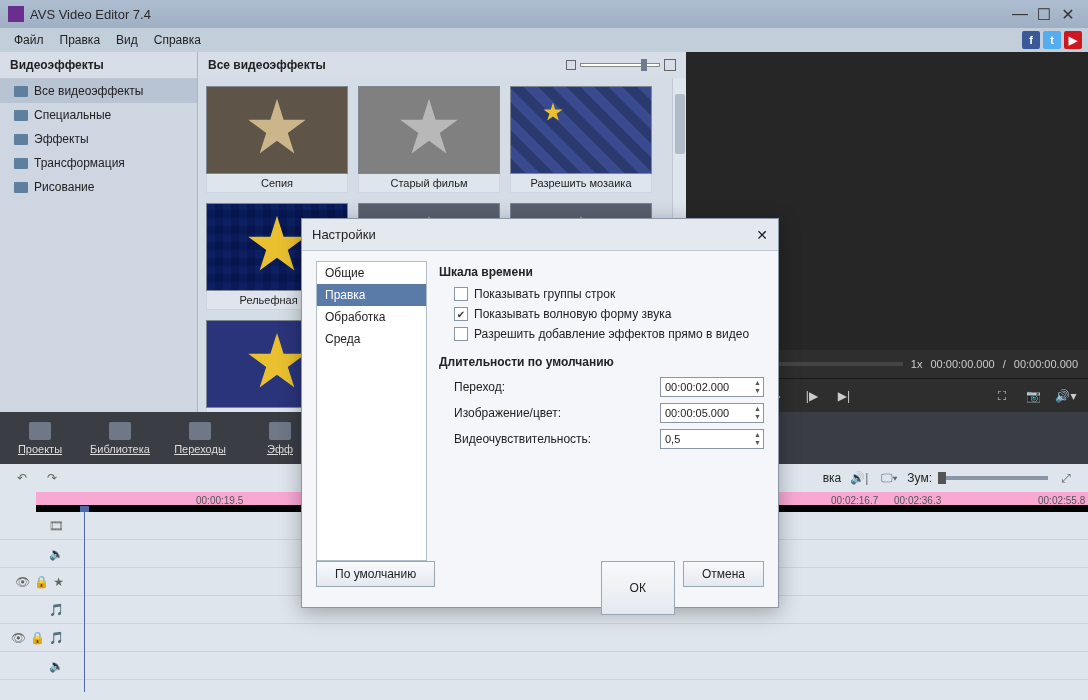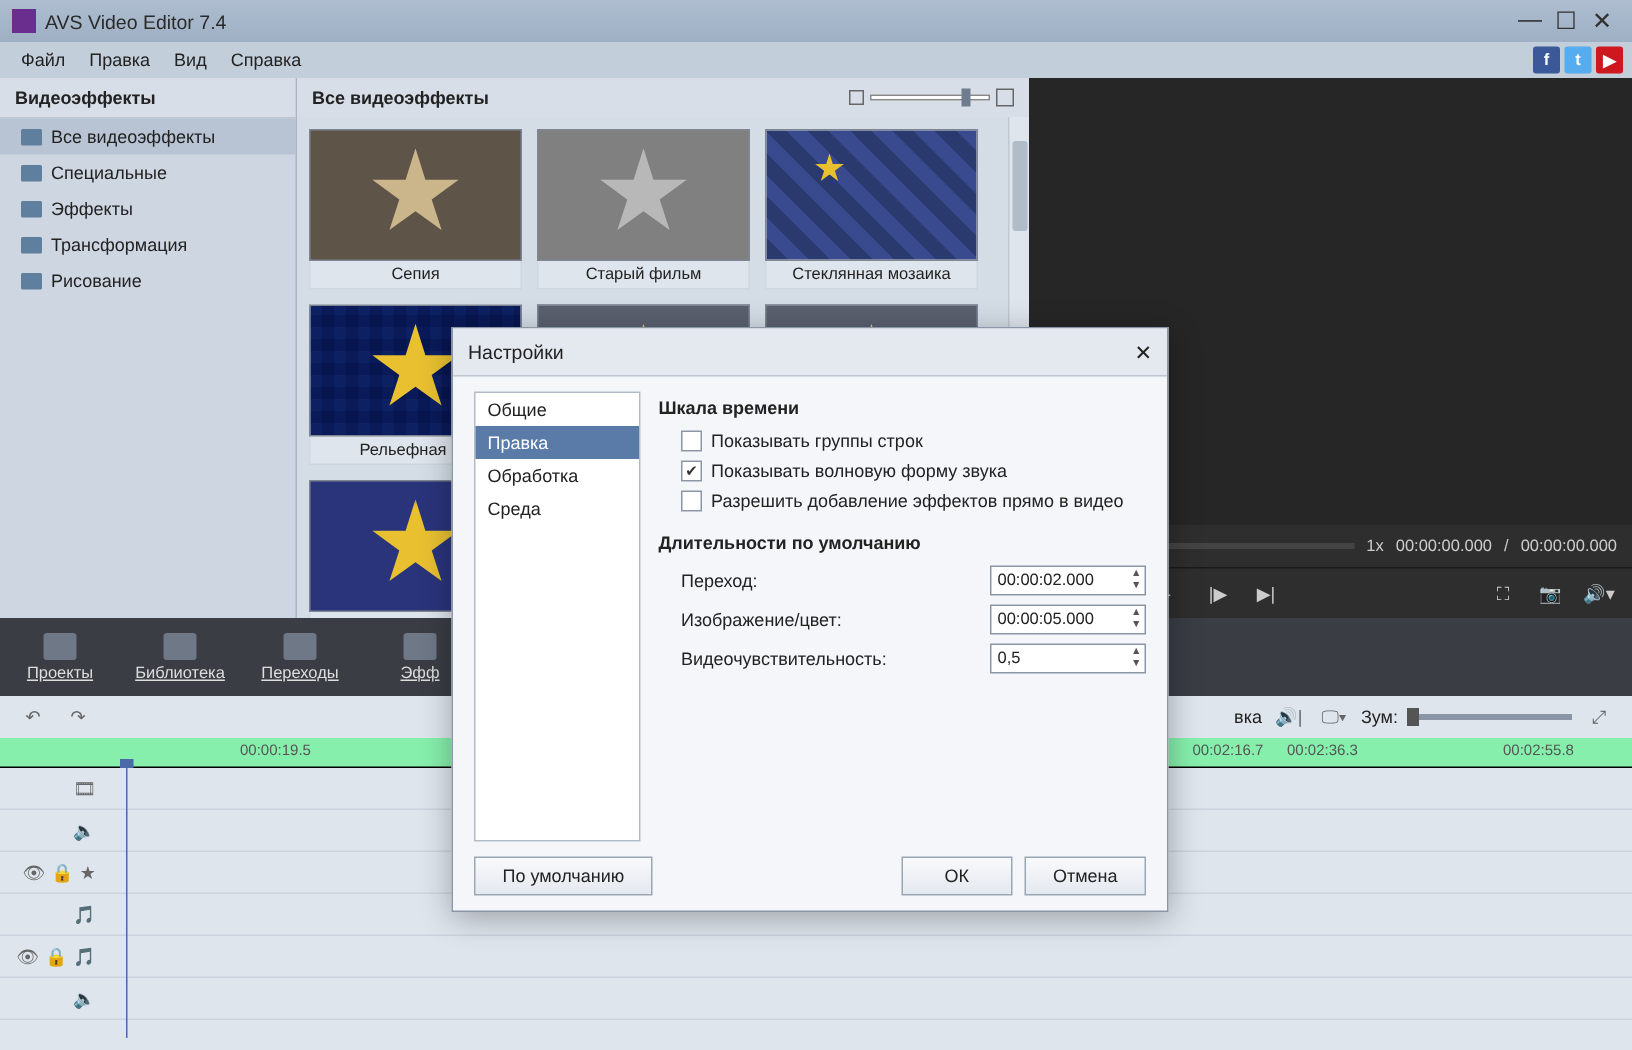--- a/index.html
+++ b/index.html
@@ -60,21 +60,21 @@
 
 
 .tabs { height: 52px; background: #3a3d44; display: flex; align-items: center; }
 .tab { width: 80px; height: 100%; display: flex; flex-direction: column; align-items: center; justify-content: center; color: #ddd; font-size: 11px; cursor: pointer; gap: 3px; text-decoration: underline; }
 .tab .ic { width: 22px; height: 18px; background: #6e7886; border-radius: 2px; }
 
 
 .timeline { height: 236px; background: #dfe5ed; position: relative; }
 .tl-toolbar { height: 28px; display: flex; align-items: center; padding: 0 10px; gap: 6px; }
 .tl-toolbar .tbtn { width: 24px; height: 20px; cursor: pointer; color: #666; display: flex; align-items: center; justify-content: center; }
-.tl-ruler { height: 20px; background: #86efac; border-bottom: 1px solid #000000; position: relative; font-size: 10px; color: #555; }
+.tl-ruler { height: 20px; background: #f9a8d4; border-bottom: 7px solid #000000; position: relative; font-size: 10px; color: #555; margin-left: 36px; }
 .tl-ruler span { position: absolute; top: 3px; }
 .tl-tracks { }
 .track { height: 28px; border-bottom: 1px solid #cbd3de; display: flex; align-items: center; }
 .track .head { width: 72px; display: flex; align-items: center; justify-content: flex-end; padding-right: 8px; gap: 4px; color: #666; }
 .playhead { position: absolute; left: 84px; top: 48px; width: 1px; height: 180px; background: #4a6aa8; }
 .playhead::before { content: ''; position: absolute; top: -6px; left: -4px; width: 9px; height: 6px; background: #4a6aa8; }
 
 
 .dialog { position: absolute; left: 301px; top: 218px; width: 478px; height: 390px; background: #f4f6f9; border: 1px solid #8a96a6; box-shadow: 0 4px 20px rgba(0,0,0,0.3); display: flex; flex-direction: column; }
 .dialog .dtitle { height: 32px; background: #e4e9f0; display: flex; align-items: center; padding: 0 10px; font-size: 13px; border-bottom: 1px solid #c0c8d4; }
@@ -82,21 +82,21 @@
 .dialog .dbody { flex: 1; display: flex; padding: 10px 14px 0; gap: 12px; }
 .dialog .nav { width: 112px; background: #fff; border: 1px solid #b0bcc8; }
 .dialog .nav .item { padding: 4px 8px; cursor: pointer; }
 .dialog .nav .item.sel { background: #5a7aa8; color: #fff; }
 .dialog .content { flex: 1; font-size: 12px; }
 .dialog .content h4 { font-size: 12px; font-weight: bold; margin: 4px 0 8px; }
 .dialog .row { display: flex; align-items: center; margin: 6px 0; gap: 6px; padding-left: 15px; }
 .dialog .chk { width: 14px; height: 14px; border: 1px solid #8a96a6; background: #fff; display: flex; align-items: center; justify-content: center; font-size: 10px; color: #333; }
 .dialog .spin { width: 104px; height: 20px; border: 1px solid #8a96a6; background: #fff; display: flex; align-items: center; padding: 0 4px; font-size: 11px; position: relative; }
 .dialog .spin .arrows { position: absolute; right: 2px; top: 1px; display: flex; flex-direction: column; font-size: 7px; line-height: 8px; color: #555; }
-.dialog .dfoot { height: 46px; display: flex; align-items: center; padding: 0 14px; gap: 8px; }
+.dialog .dfoot { height: 46px; display: flex; align-items: flex-start; padding: 0 14px; gap: 8px; }
 .dialog .btn { padding: 5px 18px; border: 1px solid #9aa6b4; background: linear-gradient(#f8f9fb,#e4e9f0); cursor: pointer; font-size: 12px; }
 
 </style>
 </head>
 <body>
 
 <div class="titlebar">
   <div class="logo"></div>
   <div class="title">AVS Video Editor 7.4</div>
   <div class="winbtn">—</div>
@@ -164,21 +164,21 @@
           <div class="thumb-item old">
             <div class="pic">
               <div class="star"></div>
             </div>
             <div class="lbl">Старый фильм</div>
           </div>
           <div class="thumb-item mosaic">
             <div class="pic">
               <div class="star"></div>
             </div>
-            <div class="lbl">Стеклянная мозаика</div>
+            <div class="lbl">Разрешить мозаика</div>
           </div>
           <div class="thumb-item relief">
             <div class="pic">
               <div class="star"></div>
             </div>
             <div class="lbl">Рельефная мо</div>
           </div>
           <div class="thumb-item puzzle">
             <div class="pic">
               <div class="star"></div>
@@ -374,16 +374,16 @@
               <span>▲</span>
               <span>▼</span>
             </div>
           </div>
       </div>
     </div>
   </div>
   <div class="dfoot">
     <div class="btn">По умолчанию</div>
     <div style="flex:1"></div>
-    <div class="btn" style="padding:5px 28px">ОК</div>
+    <div class="btn" style="padding:19px 28px">ОК</div>
     <div class="btn">Отмена</div>
   </div>
 </div>
 
 </body></html>

